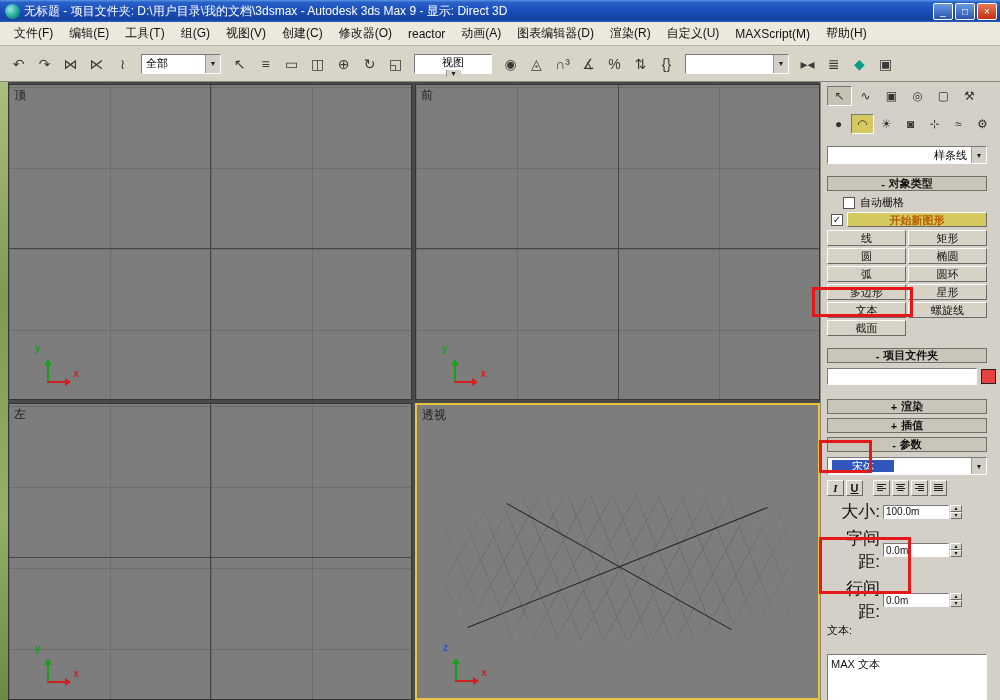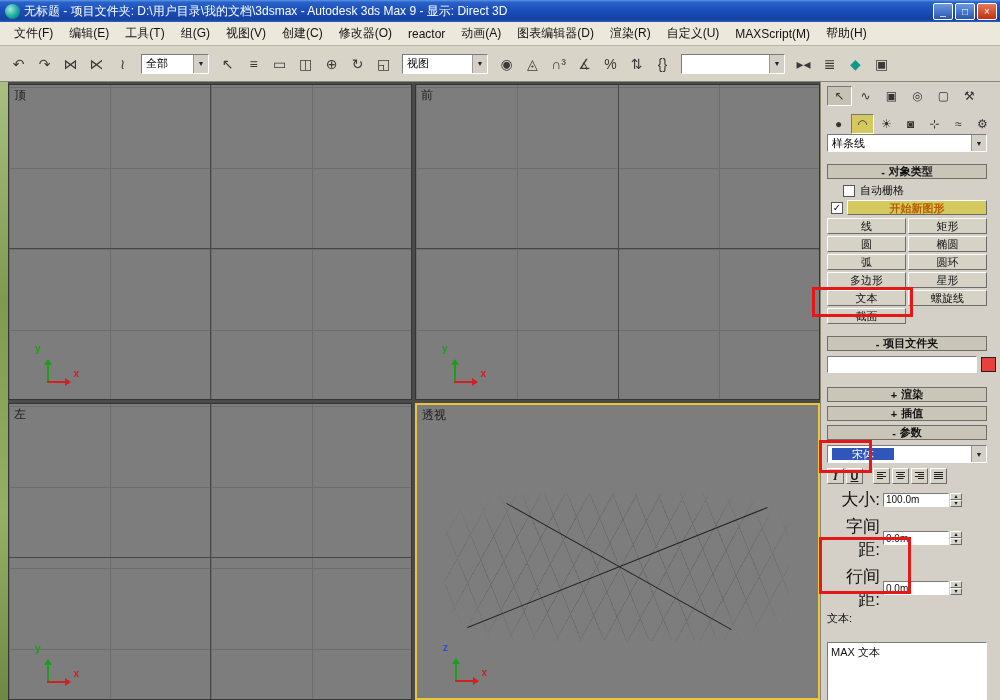--- a/index.html
+++ b/index.html
@@ -30,21 +30,21 @@
   .tb-group { display:flex; gap:1px; }
   .tb-btn { width:25px; height:25px; background:#d8d4c8; border:1px solid transparent; cursor:default;
     display:flex; align-items:center; justify-content:center; }
   .tb-glyph { font-size:14px; color:#3a3a3a; line-height:1; }
   .tb-btn.teal .tb-glyph { color:#0d9a8c; }
   .dropdown { height:20px; background:#fff; border:1px solid; border-color:#7a7a7a #fdfdfd #fdfdfd #7a7a7a;
     display:inline-flex; align-items:center; }
   .dd-text { font-size:11px; padding:0 4px; flex:1; color:#000; }
   .dd-arrow { width:15px; height:100%; background:#d4d0c8; border-left:1px solid #9a9a9a; font-size:7px;
     display:flex; align-items:center; justify-content:center; color:#222; }
-  .dd-filter { width:68px; } .dd-coord { width:86px; } .dd-named { width:104px; }
+  .dd-filter { width:80px; } .dd-coord { width:78px;flex-direction:column; } .dd-named { width:104px; }
 
   
   .desktop-strip { position:absolute; left:0; top:82px; width:8px; height:618px;
     background:linear-gradient(180deg,#aabf80,#7e9a50 35%,#93b066 70%,#6d8a44); }
   .viewport-area { position:absolute; left:8px; top:82px; width:812px; height:618px; background:#4a4a4a; }
   .vp { position:absolute; background:#7d7d7d; border:1px solid #353535; overflow:hidden; }
   .vp.active { border:2px solid var(--active-viewport-border,#e8c53c); }
   #vp-top  { left:0;   top:2px;   width:404px; height:316px; }
   #vp-front{ left:407px;top:2px;  width:405px; height:316px; }
   #vp-left { left:0;   top:321px; width:404px; height:297px; }
@@ -82,21 +82,21 @@
   .command-panel { position:absolute; left:820px; top:82px; width:180px; height:618px; background:#d4d0c8;
     border-left:1px solid #8a8678; font-size:11px; color:#111; }
   .cp-inner { padding:2px 6px 0 6px; }
   .cp-tabs, .cp-cats { display:flex; gap:1px; }
   .cp-tabs { margin-top:2px; }
   .cp-cats { margin-top:8px; }
   .cp-tab { width:25px; height:20px; display:flex; align-items:center; justify-content:center;
     background:#d4d0c8; border:1px solid transparent; font-size:12px; color:#333; cursor:default; }
   .cp-tab.active { background:#c6c2b4; border-color:#777 #fff #fff #777; }
   .cp-cats .cp-tab.active { background:var(--highlight-button-bg,#d4c95e); border-color:#777 #fff #fff #777; }
-  .cp-dropdown { margin-top:0; width:160px; height:18px; }
+  .cp-dropdown { margin-top:12px; width:160px; height:18px;text-align:right; }
   .rollout { margin-top:12px; width:160px; height:15px; background:#c9c5b9; border:1px solid #716f64;
     display:flex; align-items:center; justify-content:center; gap:4px; font-weight:bold; font-size:11px; cursor:default; }
   .rollout .sign { font-weight:bold; }
   .check-row { display:flex; align-items:center; gap:5px; margin-top:4px; padding-left:16px; }
   .checkbox { width:12px; height:12px; background:#fff; border:1px solid #555; font-size:10px; line-height:10px;
     text-align:center; color:#111; flex:none; cursor:default; }
   .sns-row { display:flex; align-items:center; gap:4px; margin-top:2px; padding-left:4px; width:160px; }
   .sns-btn { flex:1; height:15px; background:var(--highlight-button-bg,#cdc25e); color:#b85c00; font-weight:bold;
     border:1px solid; border-color:#fdfdfd #6b6b6b #6b6b6b #fdfdfd; font-size:11px; cursor:default; }
   .shape-grid { display:grid; grid-template-columns:1fr 1fr; gap:2px; width:160px; margin-top:3px; }

